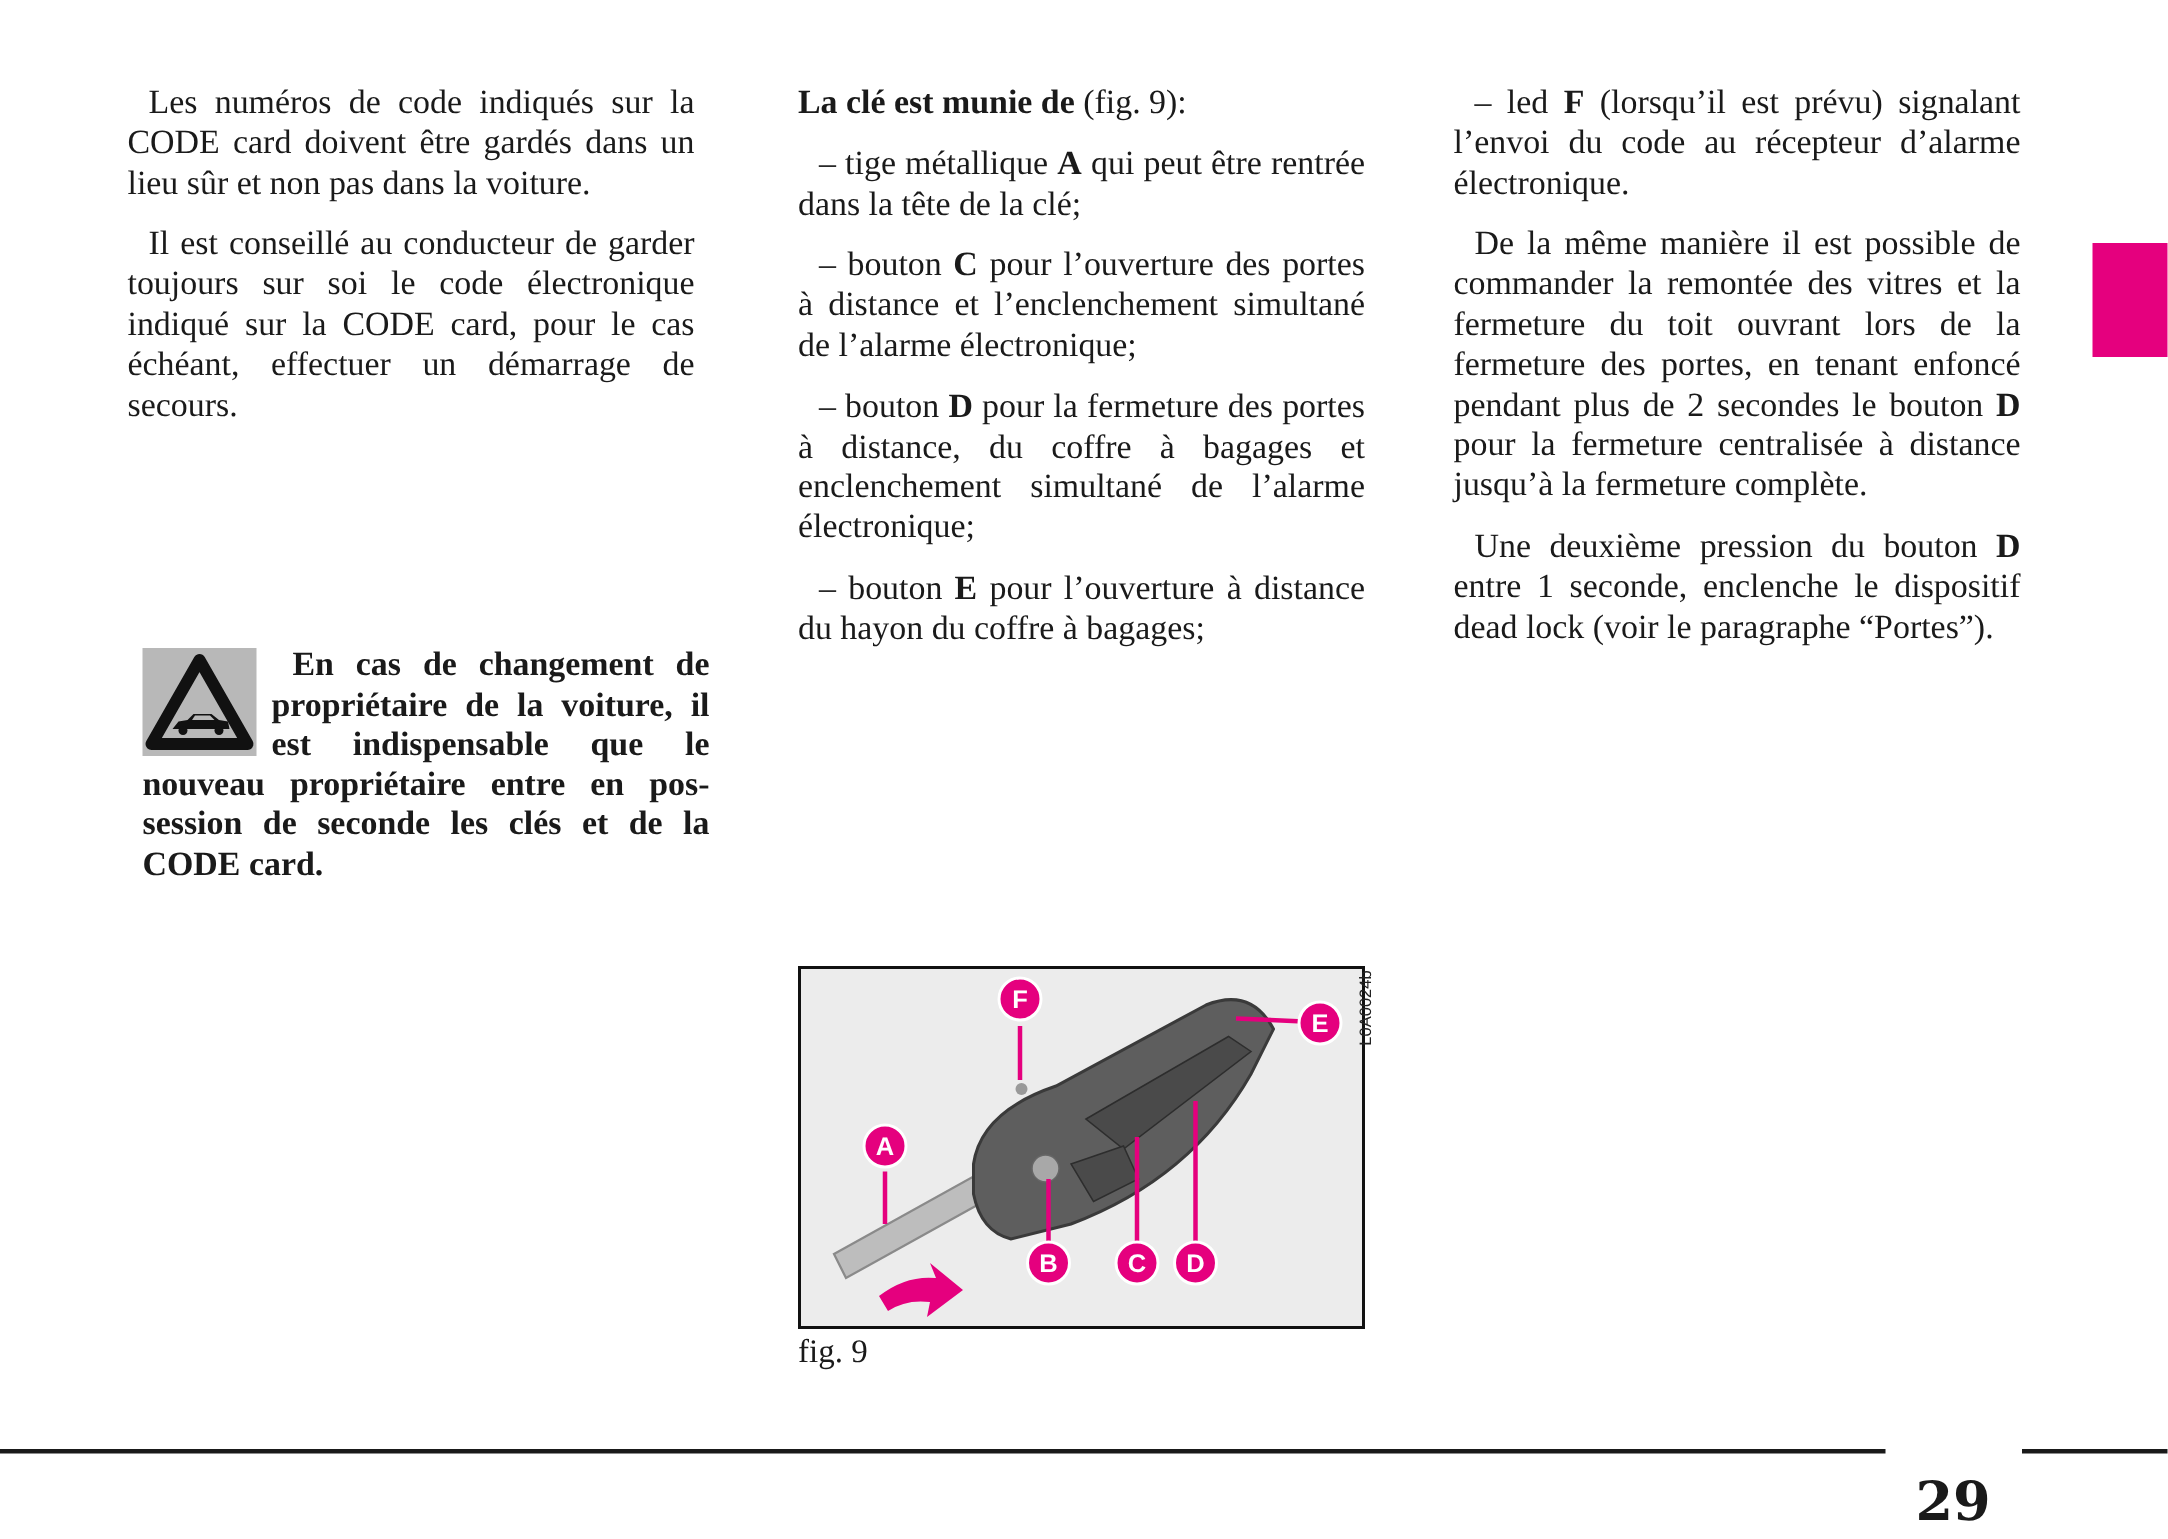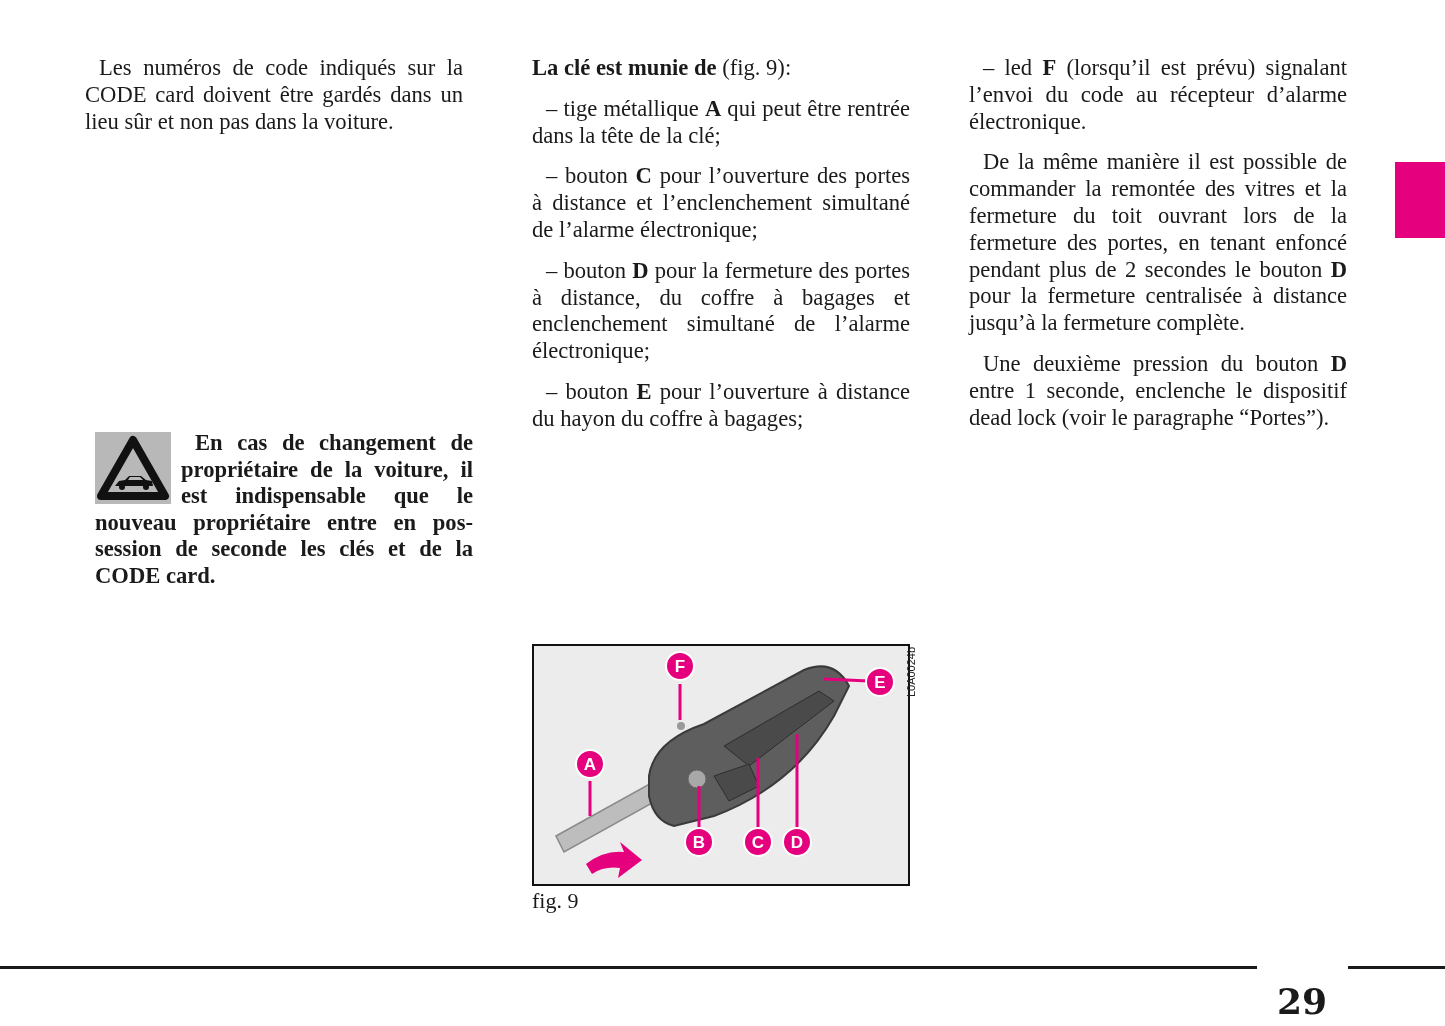--- a/index.html
+++ b/index.html
@@ -23,20 +23,21 @@
   .tab-marker { position: absolute; left: 1395px; top: 162px; width: 50px; height: 76px; background: #e5007e; }
   .rule-left { position: absolute; left: 0; top: 966px; width: 1257px; height: 3px; background: #1a1a1a; }
   .rule-right { position: absolute; left: 1348px; top: 966px; width: 97px; height: 3px; background: #1a1a1a; }
   .page-num { position: absolute; left: 1270px; top: 942px; width: 64px; text-align: center; font-size: 36px; font-weight: bold; font-family: "DejaVu Serif", serif; margin-top: 38px; }
 </style>
 </head>
 <body>
 
 <div class="col col1">
   <p>Les numéros de code indiqués sur la CODE card doivent être gardés dans un lieu sûr et non pas dans la voiture.</p>
+  <p>Il est conseillé au conducteur de gar­der toujours sur soi le code électro­nique indiqué sur la CODE card, pour le cas échéant, effectuer un démarrage de secours.</p>
 </div>
 
 <div class="warn">
   <div class="warn-icon">
     <svg width="76" height="72" viewBox="0 0 76 72">
       <path d="M38 8 L70 64 L6 64 Z" fill="none" stroke="#111" stroke-width="8" stroke-linejoin="round"></path>
       <path d="M20 54 L24 49 L30 48 L34 44 L46 44 L51 48 L57 49 L58 54 Z" fill="#111"></path>
       <circle cx="27" cy="55" r="3" fill="#111"></circle>
         <circle cx="51" cy="55" r="3" fill="#111"></circle>
       <path d="M35 45 L45 45 L48 48 L33 48 Z" fill="#b8b8b8"></path>

